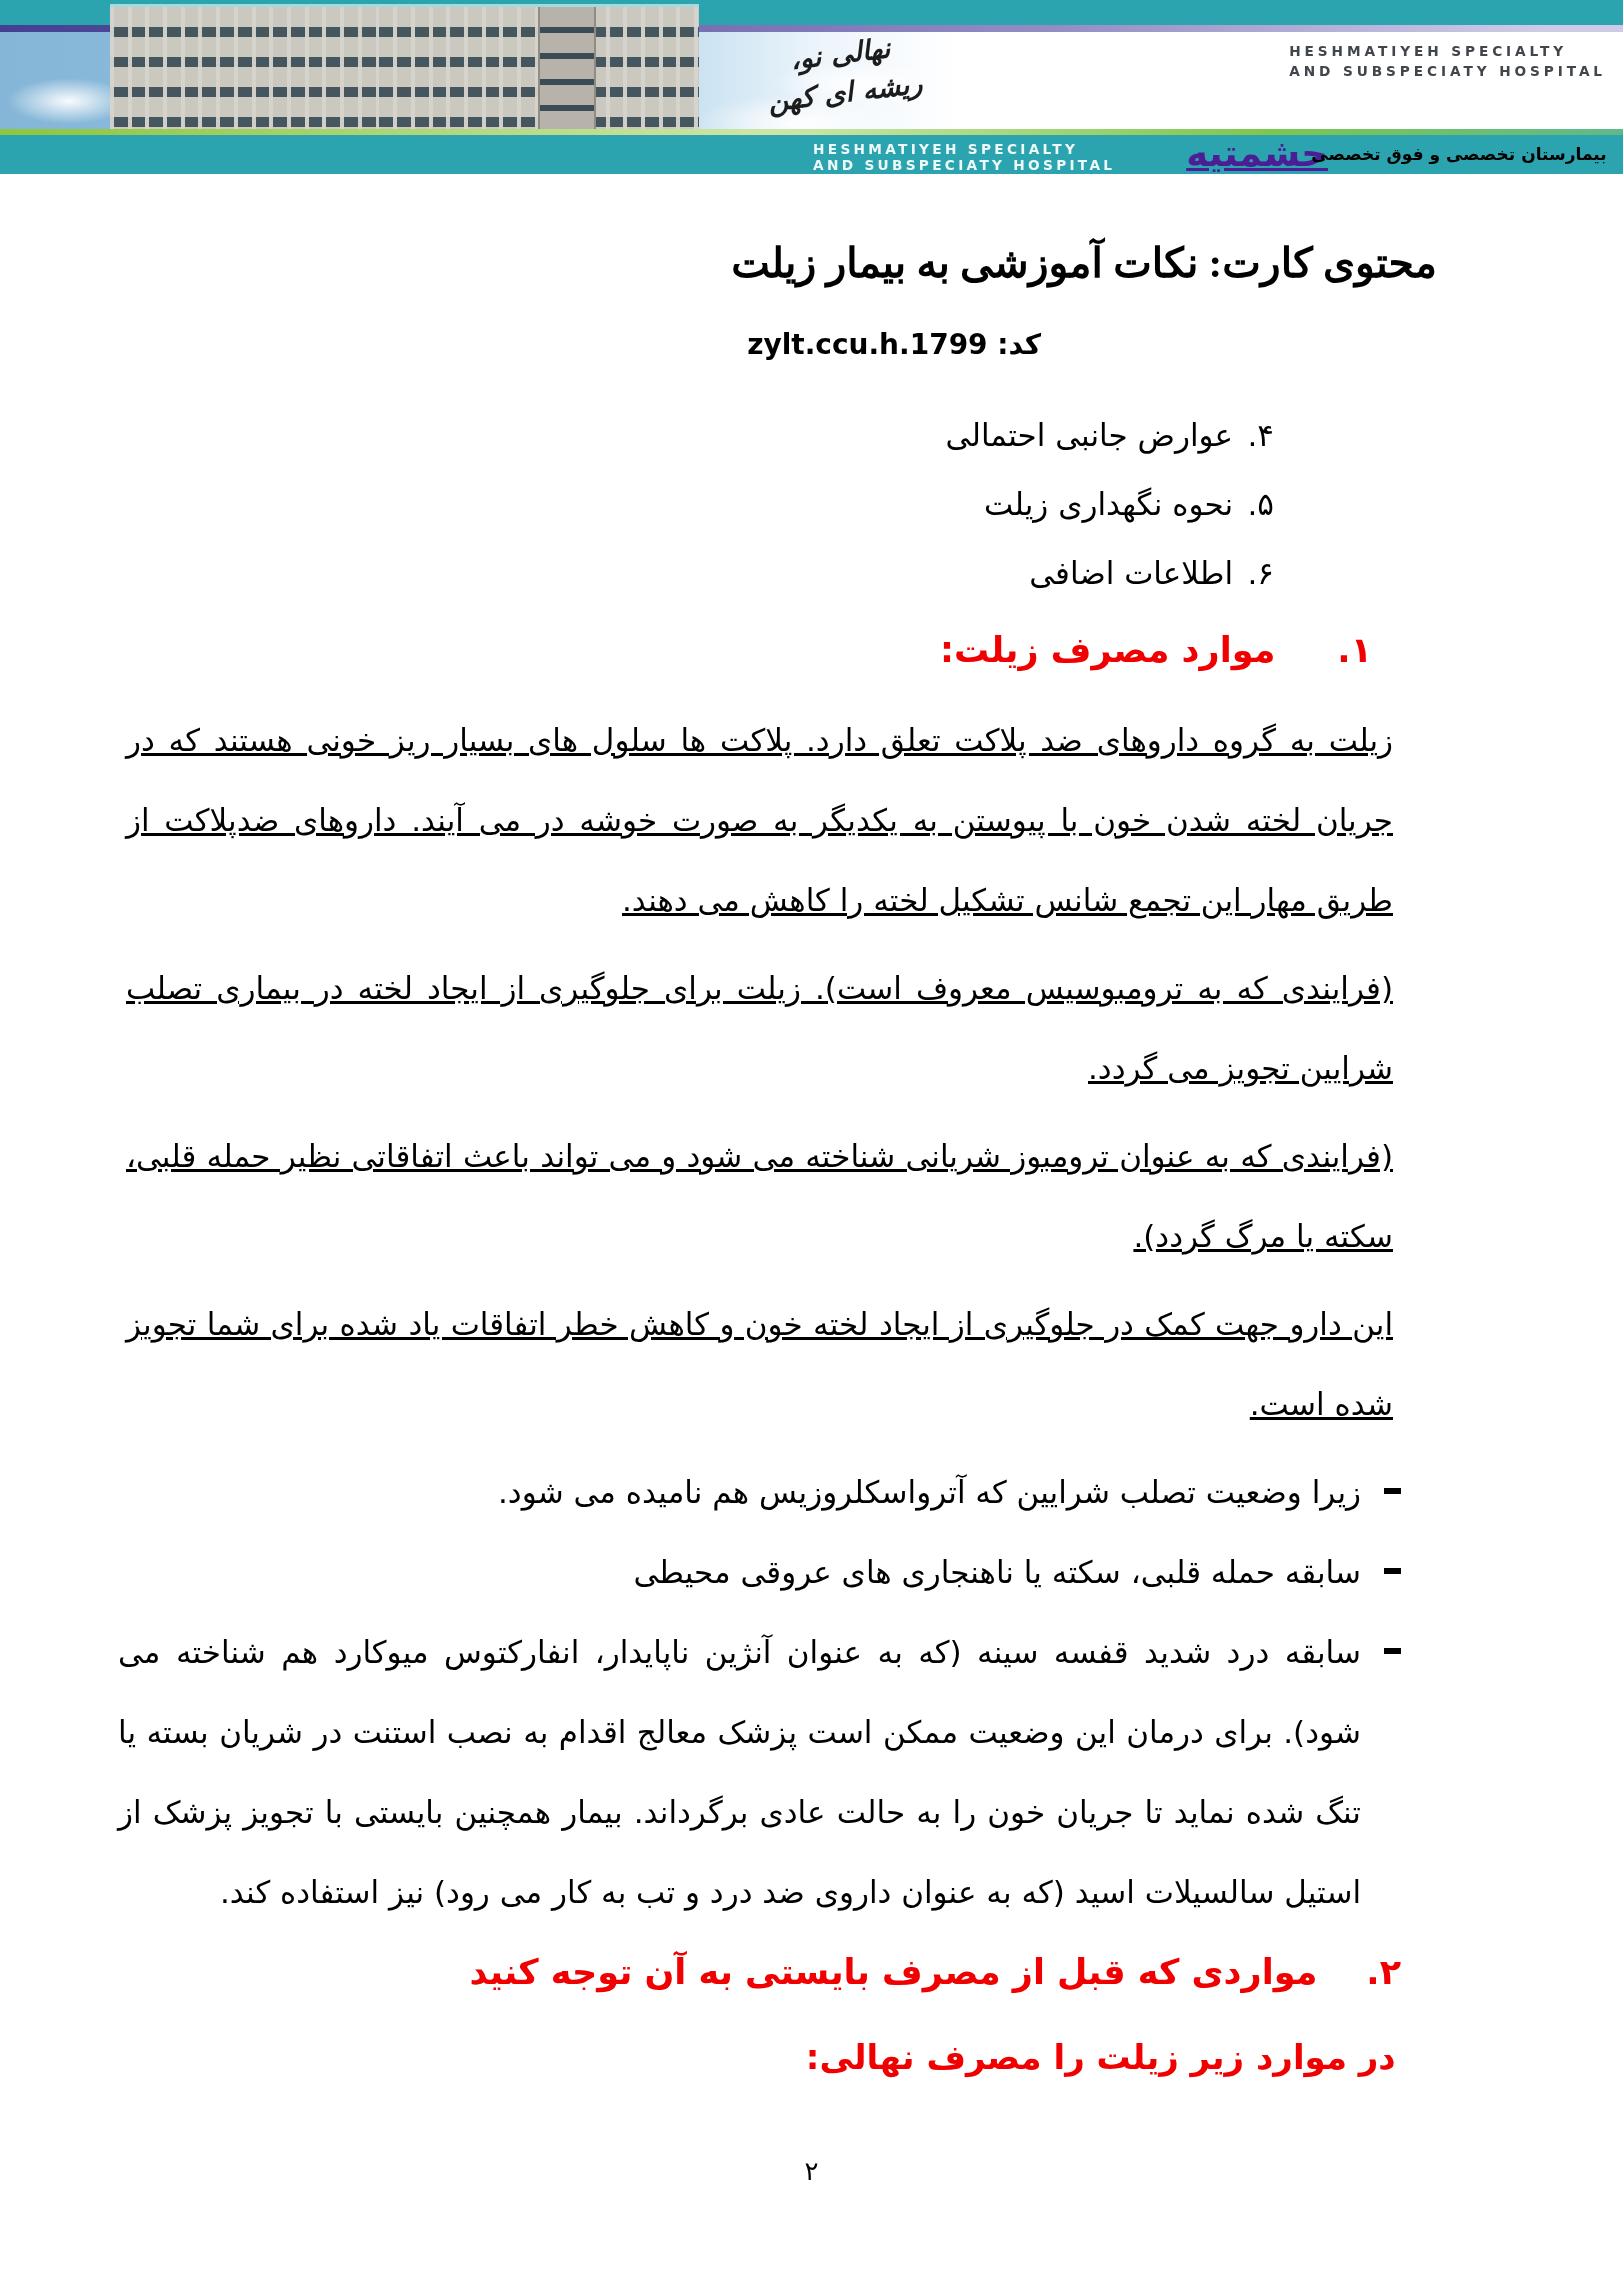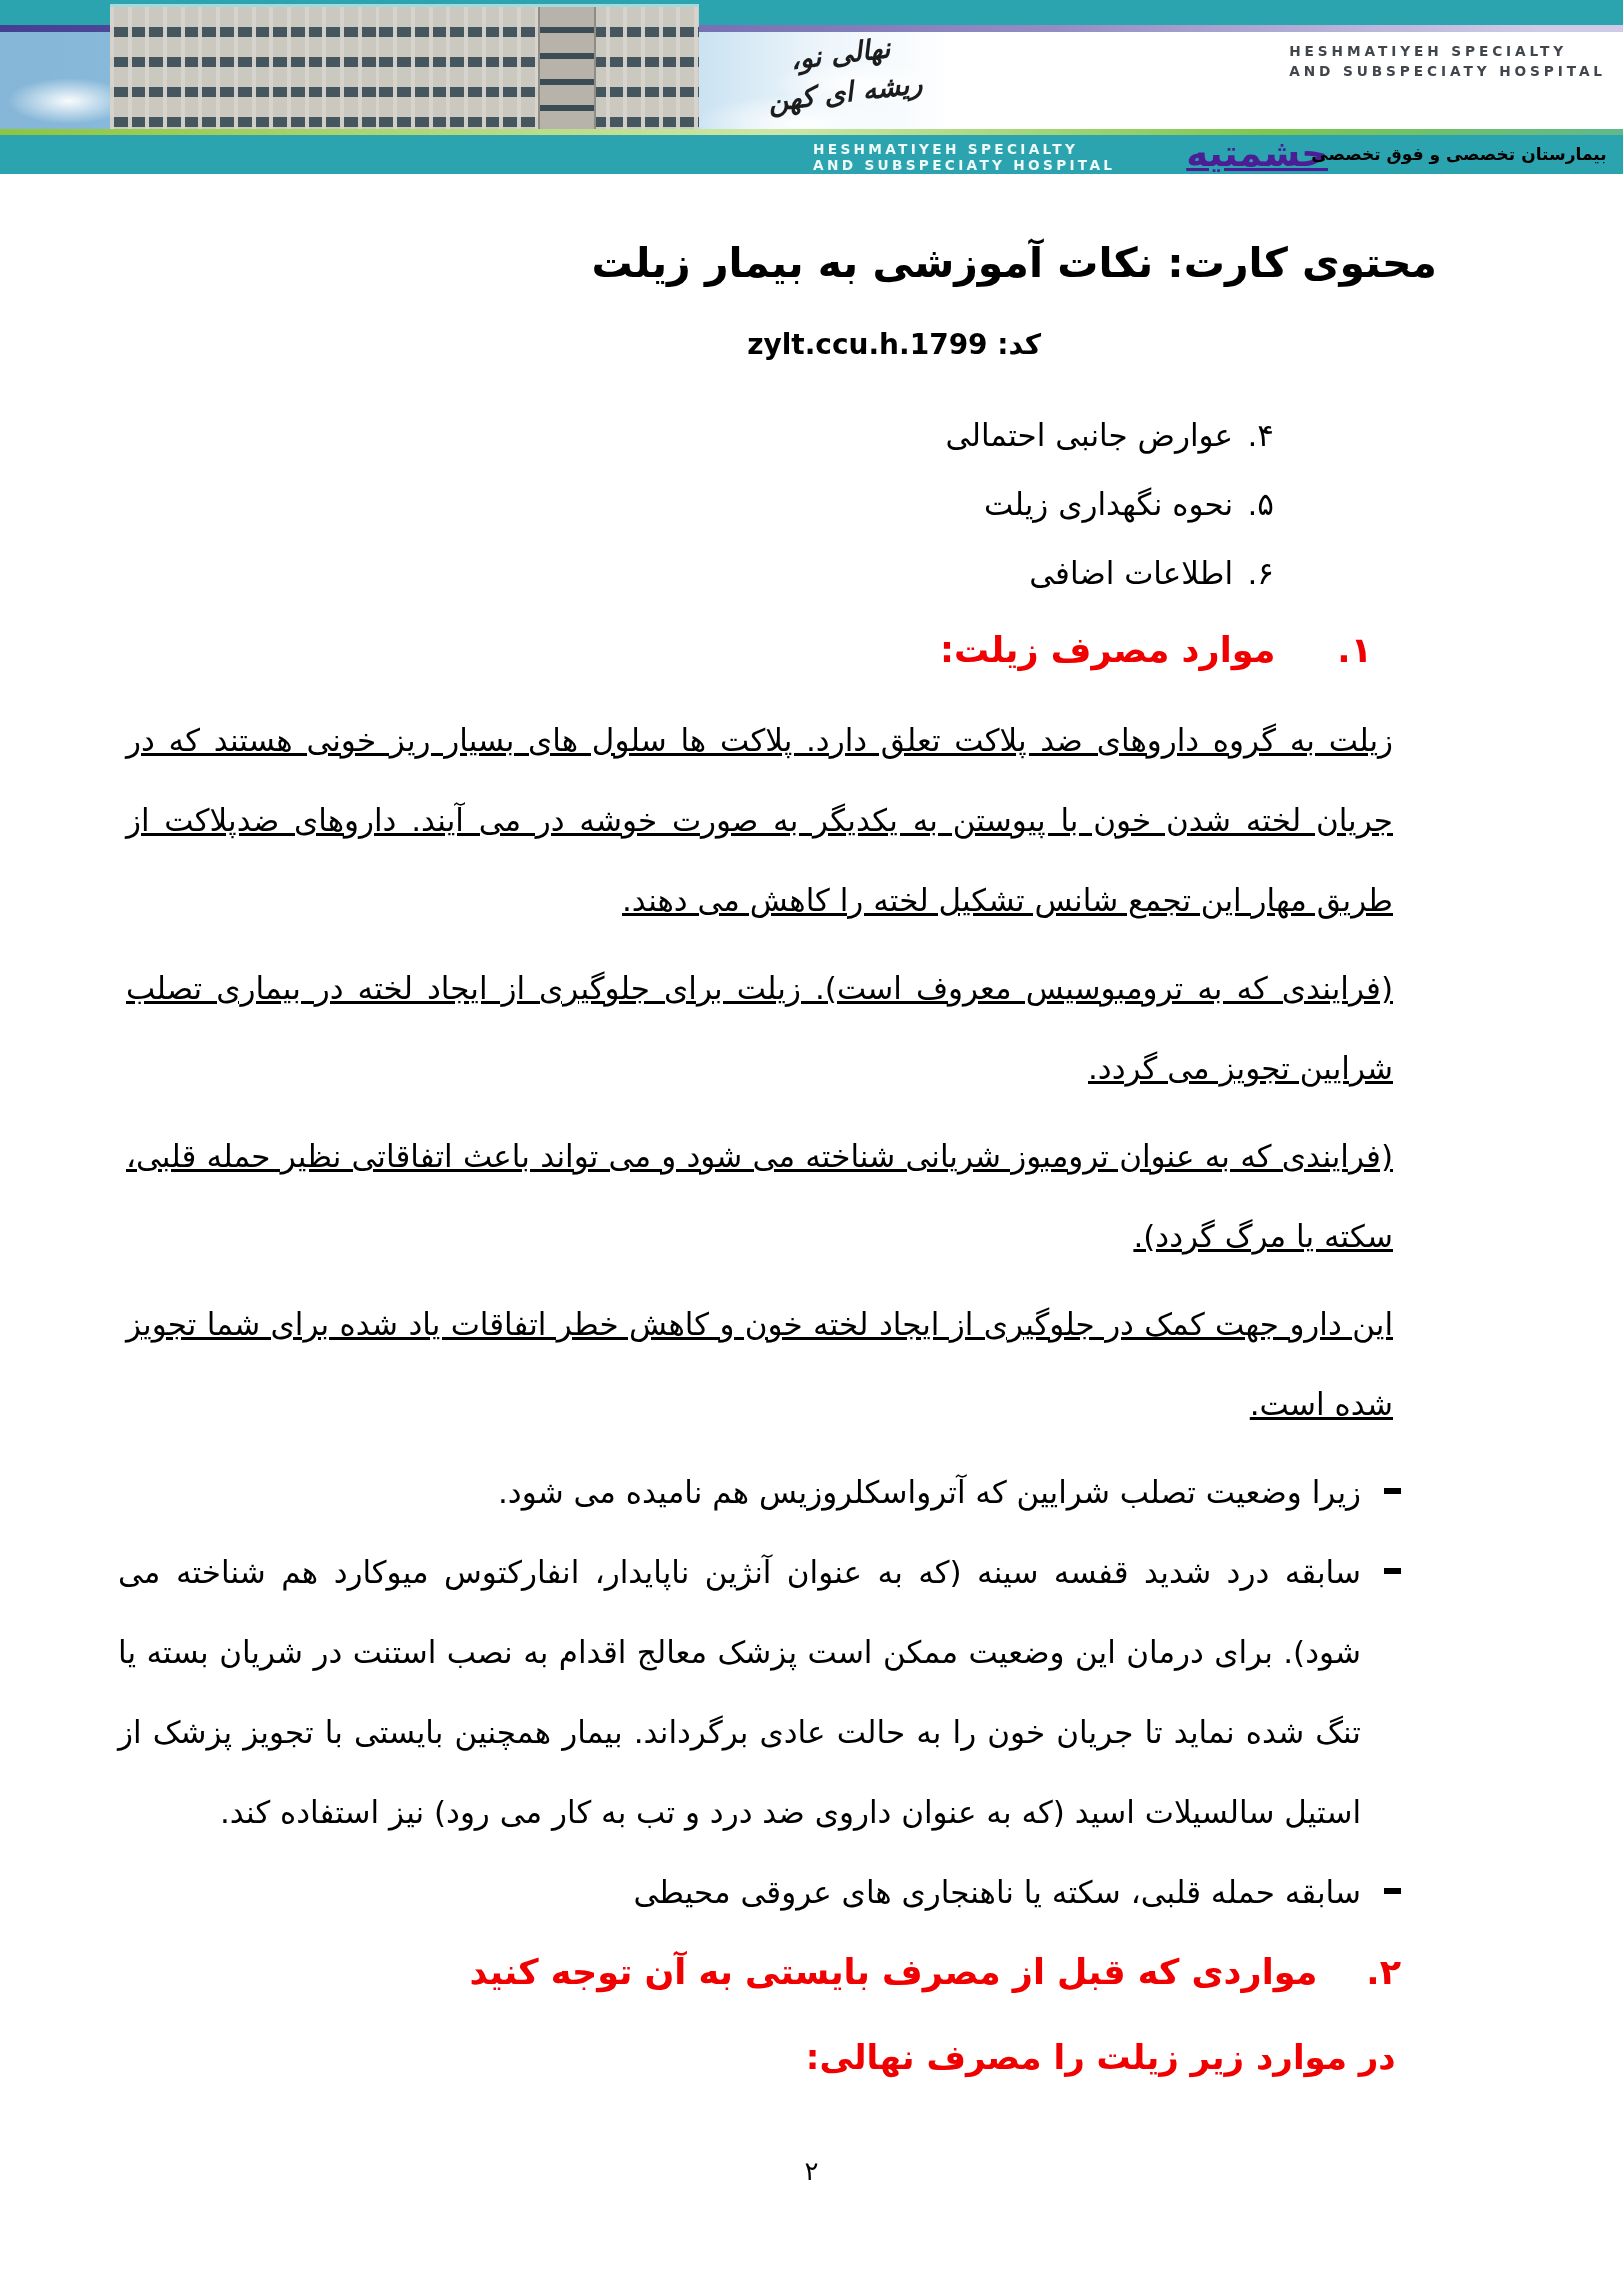--- a/index.html
+++ b/index.html
@@ -42,21 +42,21 @@
     font-weight:bold;letter-spacing:3.3px;line-height:16.4px;white-space:nowrap;}
   .fa-name{position:absolute;left:1112px;top:-2.6px;width:216px;text-align:right;
     color:#4c1d95;font-size:37px;font-weight:bold;direction:rtl;text-decoration:underline;}
   .fa-desc{position:absolute;right:16.4px;top:9.2px;color:#000000;font-size:17px;
     font-weight:bold;direction:rtl;white-space:nowrap;}
 
   
   .content{position:absolute;top:232px;left:118px;right:222px;direction:rtl;
     font-size:31px;line-height:80px;}
   .doc-title{font-size:41px;font-weight:bold;line-height:62px;text-align:right;
-    margin:0 -36px 0 0;white-space:nowrap;}
+    margin:0 -36px 0 0;white-space:nowrap;font-family:Liberation Serif, serif;}
   .doc-code{font-size:28px;font-weight:bold;line-height:29px;text-align:right;
     margin:36px 360px 0 0;}
   .toc{margin:52px 127px 0 0;padding:0;list-style:none;}
   .toc-item{display:flex;gap:14.4px;height:69px;line-height:49px;align-items:flex-start;}
   .toc-num{flex:0 0 auto;}
   .sec-heading{display:flex;align-items:flex-start;color:#f00000;font-weight:bold;
     font-size:35px;line-height:49px;}
   .sec1{margin:7.9px 29px 0 0;gap:62px;}
   .sec2{margin:16.4px 0 0 0;gap:49px;}
   .paras{margin-top:25px;}
@@ -142,25 +142,25 @@
       <p>(فرایندی که به ترومبوسیس معروف است). زیلت برای جلوگیری از ایجاد لخته در بیماری تصلب شرایین تجویز می گردد.</p>
       <p>(فرایندی که به عنوان ترومبوز شریانی شناخته می شود و می تواند باعث اتفاقاتی نظیر حمله قلبی، سکته یا مرگ گردد).</p>
       <p>این دارو جهت کمک در جلوگیری از ایجاد لخته خون و کاهش خطر اتفاقات یاد شده برای شما تجویز شده است.</p>
 
       <div class="bullet">
         <span class="dash"></span>
         <span class="btext">زیرا وضعیت تصلب شرایین که آترواسکلروزیس هم نامیده می شود.</span>
       </div>
       <div class="bullet">
         <span class="dash"></span>
-        <span class="btext">سابقه درد شدید قفسه سینه (که به عنوان آنژین ناپایدار، انفارکتوس میوکارد هم شناخته می شود). برای درمان این وضعیت ممکن است پزشک معالج اقدام به نصب استنت در شریان بسته یا تنگ شده نماید تا جریان خون را به حالت عادی برگرداند. بیمار همچنین بایستی با تجویز پزشک از استیل سالسیلات اسید (که به عنوان داروی ضد درد  و تب به کار می رود) نیز استفاده کند.</span>
+        <span class="btext">سابقه حمله قلبی، سکته یا ناهنجاری های عروقی محیطی</span>
       </div>
       <div class="bullet">
         <span class="dash"></span>
-        <span class="btext">سابقه حمله قلبی، سکته یا ناهنجاری های عروقی محیطی</span>
+        <span class="btext">سابقه درد شدید قفسه سینه (که به عنوان آنژین ناپایدار، انفارکتوس میوکارد هم شناخته می شود). برای درمان این وضعیت ممکن است پزشک معالج اقدام به نصب استنت در شریان بسته یا تنگ شده نماید تا جریان خون را به حالت عادی برگرداند. بیمار همچنین بایستی با تجویز پزشک از استیل سالسیلات اسید (که به عنوان داروی ضد درد  و تب به کار می رود) نیز استفاده کند.</span>
       </div>
     </div>
 
     <div class="sec-heading sec2">
       <span>۲.</span>
       <span>مواردی که قبل از مصرف بایستی به آن توجه کنید</span>
     </div>
 
     <div class="warning">در موارد زیر زیلت را مصرف نهالی:</div>
   </div>

